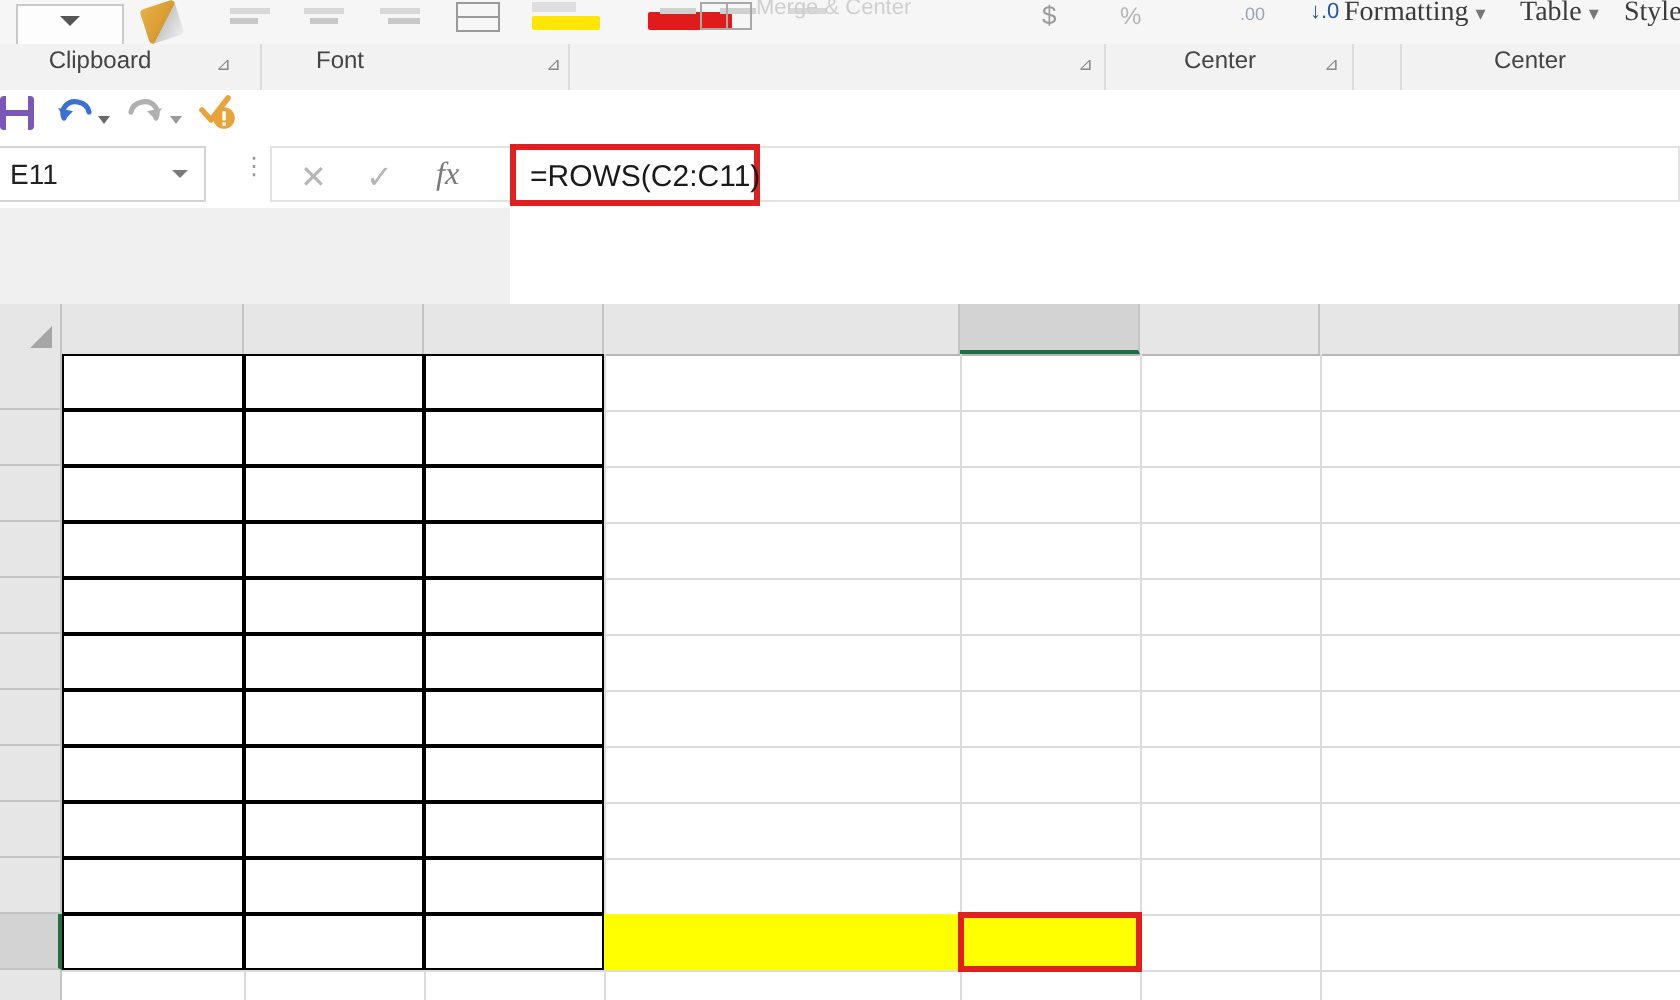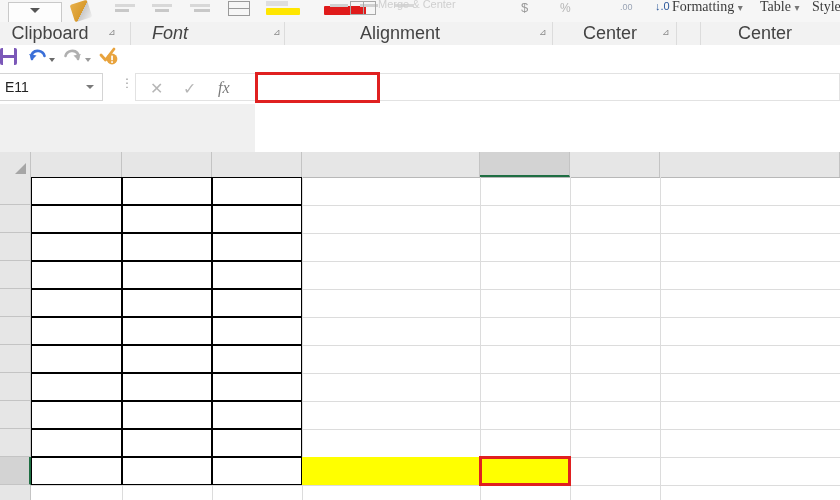--- a/index.html
+++ b/index.html
@@ -9,21 +9,21 @@
     background:#ffffff;
     -webkit-font-smoothing:antialiased;
   }
   #app{position:relative;width:840px;height:500px;padding-left:20px;}
 
   
   .ribbon{position:absolute;left:0;top:0;width:840px;height:45px;background:#f2f2f2;overflow:hidden;}
   .ribbon-icons{position:absolute;left:0;top:0;width:840px;height:22px;background:#f6f6f6;overflow:hidden;}
   .ri{position:absolute;background:#d8d8d8;}
   .ribbon-labels{position:absolute;left:0;top:22px;width:840px;height:23px;background:#f2f2f2;}
-  .grp-label{position:absolute;top:1px;font-size:18px;color:#444;text-align:center;}
+  .grp-label{position:absolute;top:1px;font-size:12px;color:#444;text-align:center;}
   .grp-dialog{position:absolute;top:5px;font-size:9px;color:#888;}
   .sep{position:absolute;top:0px;width:1px;height:43px;background:#dcdcdc;}
   .styles-top{position:absolute;top:-1px;font-size:14px;color:#3b3b3b;white-space:nowrap;font-family:Liberation Serif, serif;}
   .mergectr{position:absolute;left:378px;top:-2px;font-size:11px;color:#cfcfcf;white-space:nowrap;}
   .swatch{position:absolute;height:7px;border-radius:1px;}
   .capbtn{position:absolute;border:1px solid #c9c9c9;background:#fdfdfd;}
 
   
   .qat{position:absolute;left:0;top:45px;width:840px;height:27px;background:#ffffff;}
   .qat-icon{position:absolute;top:3px;}
@@ -113,24 +113,23 @@
       <div style="position:absolute;left:521px;top:1px;width:10px;height:14px;color:#9a9a9a;font-size:13px;line-height:14px;">$</div>
       <div style="position:absolute;left:560px;top:1px;width:16px;height:14px;color:#b5b5b5;font-size:12px;line-height:14px;">%</div>
       <div style="position:absolute;left:620px;top:2px;color:#9aa4b5;font-size:9px;">.00</div>
       <div style="position:absolute;left:655px;top:0px;color:#2b579a;font-size:11px;">↓.0</div>
     </div>
 
     <div class="ribbon-labels">
       <span class="grp-label" style="left:0px;width:100px;">Clipboard</span>
       <span class="grp-dialog" style="left:108px;">⊿</span>
 
-      <span class="grp-label" style="left:120px;width:100px;font-style:italic;">Font</span>
+      <span class="grp-label" style="left:120px;width:100px;">Font</span>
       <span class="grp-dialog" style="left:273px;">⊿</span>
 
-      <span class="grp-label" style="left:330px;width:140px;">Alignment</span>
       <span class="grp-dialog" style="left:539px;">⊿</span>
 
       <span class="grp-label" style="left:560px;width:100px;">Center</span>
       <span class="grp-dialog" style="left:662px;">⊿</span>
 
       <span class="grp-label" style="left:710px;width:110px;">Center</span>
 
       <div class="sep" style="left:130px;"></div>
       <div class="sep" style="left:284px;"></div>
       <div class="sep" style="left:552px;"></div>
@@ -186,20 +185,21 @@
   <div class="vdots">⋮</div>
 
   <div class="fx-zone">
     <span class="fx-ic" style="left:14px;">✕</span>
     <span class="fx-ic" style="left:47px;">✓</span>
     <span class="fx-ic" style="left:82px;font-style:italic;font-family:'Liberation Serif',serif;color:#7a7a7a;">fx</span>
   </div>
 
   <div class="fbar-input"></div>
   <div class="formula-hl"></div>
+  <span class="formula-txt">=ROWS(C2:C11)</span>
 
   <div class="gapband">
       <div class="lseg"></div>
     </div>
 
   <div class="sheet">
 
     <div class="colhdr">
       <div class="selectall">
           <i></i>

